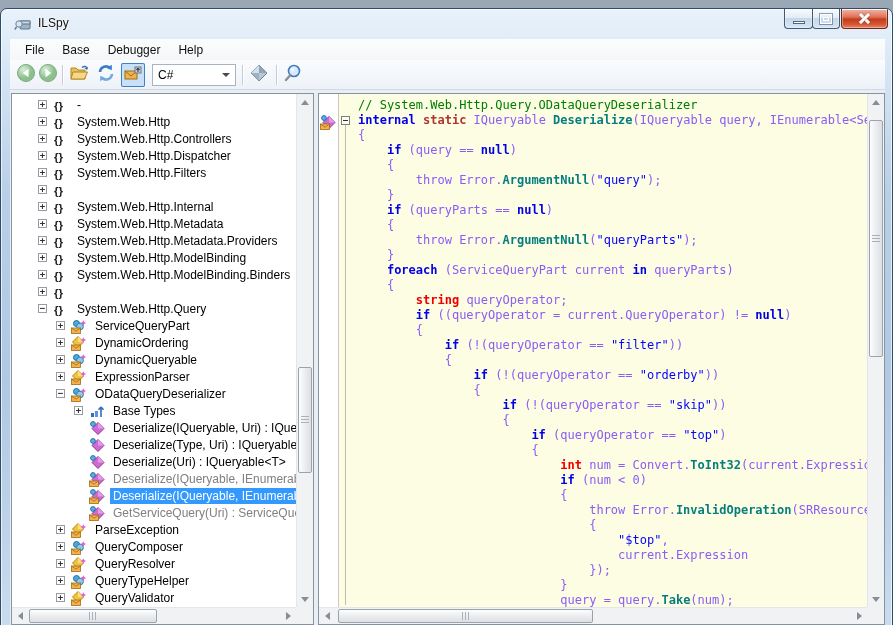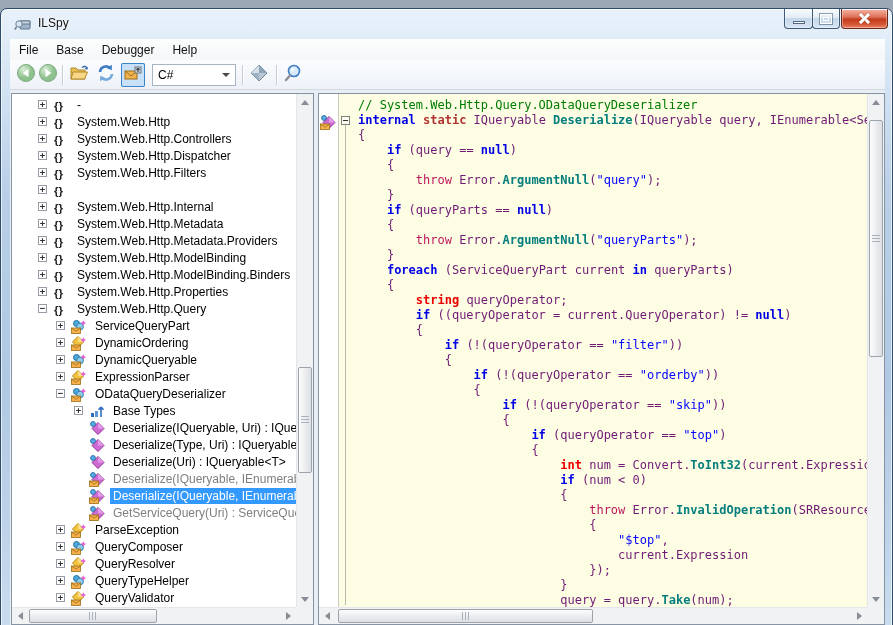--- a/index.html
+++ b/index.html
@@ -24,21 +24,21 @@
   .g-min{width:12px;height:3px;background:#fff;border:1px solid #4E6883;margin-top:8px;}
   .g-max{width:12px;height:10px;border:1px solid #fff;box-shadow:0 0 0 1px rgba(60,85,110,.55);position:relative;}
   .g-max::before{content:"";position:absolute;left:2px;top:2px;right:2px;bottom:2px;border:1px solid #fff;}
   .g-close{position:relative;width:13px;height:11px;}
   .g-close::before,.g-close::after{content:"";position:absolute;left:0;top:4px;width:13px;height:3px;background:#fff;
     box-shadow:0 0 1px rgba(90,20,5,.8);}
   .g-close::before{transform:rotate(45deg);}
   .g-close::after{transform:rotate(-45deg);}
   
   .menubar{position:absolute;left:9px;top:30px;width:875px;height:21px;
-    background:linear-gradient(#FCFDFD,#F4F6F8);display:flex;align-items:center;text-align:right;}
+    background:linear-gradient(#FCFDFD,#F4F6F8);display:flex;align-items:center;padding-left:6px;text-align:right;}
   .menu-item{font-size:12px;color:#111;padding:3px 9px;}
   
   .toolbar{position:absolute;left:9px;top:51px;width:875px;height:30px;
     background:linear-gradient(#FBFCFE,#EDF2F8);border-bottom:1px solid #D3D9E0;}
   .tbtn{position:absolute;top:3px;width:24px;height:24px;display:flex;align-items:center;justify-content:center;border-radius:2px;}
   .tbtn.pressed{background:#C8E1F9;box-shadow:inset 0 0 0 1px #3C82C4;}
   .tsep{position:absolute;top:5px;width:1px;height:20px;background:#C7CCD3;box-shadow:1px 0 0 #FFFFFF;}
   .combo{position:absolute;left:142px;top:4px;width:84px;height:22px;background:#fff;
     border:1px solid #A8B4C2;display:flex;align-items:center;}
   .combo-val{font-size:12px;color:#000;padding-left:5px;}
@@ -65,28 +65,28 @@
   .gutter{position:absolute;left:0;top:0;width:19px;bottom:17px;background:#FFFFFF;}
   .gutter-icon{position:absolute;left:1px;top:20px;width:16px;height:16px;}
   .code-area{position:absolute;left:19px;right:17px;top:0;bottom:17px;background:#FDFDE3;
     overflow:hidden;border-left:1px solid #C9C9BC;}
   .fold-guide{position:absolute;left:6px;top:30px;bottom:2px;width:1px;background:#BDBDAD;}
   .fold-box{position:absolute;left:2px;top:22px;width:9px;height:9px;border:1px solid #808080;background:#FCFCF0;}
   .fold-box::after{content:"";position:absolute;left:1px;top:3px;width:5px;height:1px;background:#333;}
   .code-lines{position:absolute;left:19px;top:4px;right:0;bottom:0;
     font:12px/15px "DejaVu Sans Mono",monospace;white-space:pre;color:#000;}
   .cline{height:15px;}
-  .tk-p{color:#701a75;}
+  .tk-p{color:#8b5cf6;}
   .tk-c{color:#007D00;}
   .tk-k{color:#0101E6;font-weight:bold;}
   .tk-s{color:#0505FF;}
   .tk-m{color:#B03430;font-weight:bold;}
   .tk-t{color:#EE0000;font-weight:bold;}
   .tk-me{color:#067E7E;font-weight:bold;}
-  .tk-th{color:#be185d;}
+  .tk-th{color:#8b5cf6;}
   
   .vsb{position:absolute;right:0;top:0;width:17px;bottom:17px;background:#F1F2F4;border-left:1px solid #E3E6EA;}
   .hsb{position:absolute;left:0;right:17px;bottom:0;height:17px;background:#F1F2F4;border-top:1px solid #E3E6EA;}
   .sb-btn{position:absolute;display:flex;align-items:center;justify-content:center;}
   .vsb .sb-up{top:0;left:0;right:0;height:16px;}
   .vsb .sb-down{bottom:0;left:0;right:0;height:16px;}
   .hsb .sb-left{left:0;top:0;bottom:0;width:16px;}
   .hsb .sb-right{right:0;top:0;bottom:0;width:16px;}
   .arr{width:0;height:0;}
   .arr-up{border-left:4px solid transparent;border-right:4px solid transparent;border-bottom:5px solid #878D96;}
@@ -325,21 +325,20 @@
             </span>
             <span class="tlabel">System.Web.Http.ModelBinding.Binders</span>
           </div>
           <div class="trow d0">
             <span class="exp">+</span>
             <span class="ticon">
               <svg width="16" height="16" viewBox="0 0 16 16">
                 <text x="1" y="12.5" font-family="Liberation Sans, sans-serif" font-size="11.5" font-weight="bold" fill="#1E1E1E">{}</text>
               </svg>
             </span>
-            <span class="tlabel">System.Web.Http.Properties</span>
           </div>
           <div class="trow d0">
             <span class="exp">−</span>
             <span class="ticon">
               <svg width="16" height="16" viewBox="0 0 16 16">
                 <text x="1" y="12.5" font-family="Liberation Sans, sans-serif" font-size="11.5" font-weight="bold" fill="#1E1E1E">{}</text>
               </svg>
             </span>
             <span class="tlabel">System.Web.Http.Query</span>
           </div>

